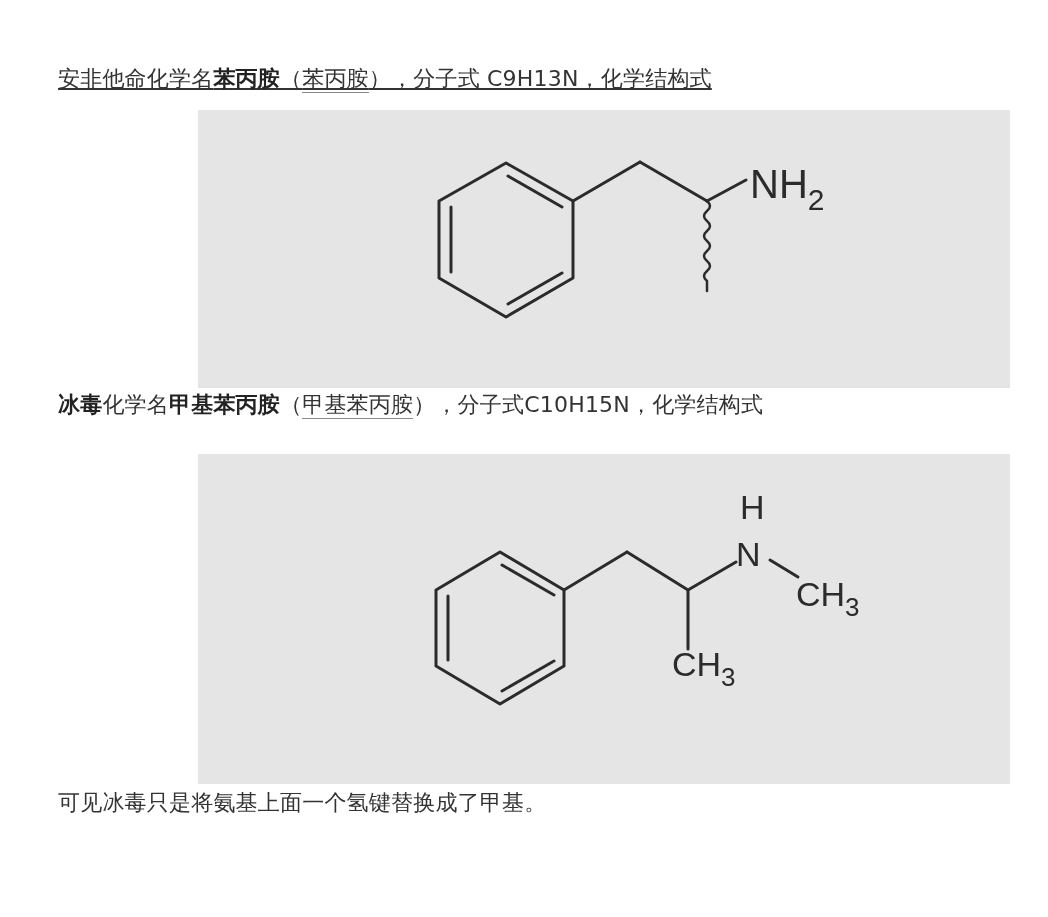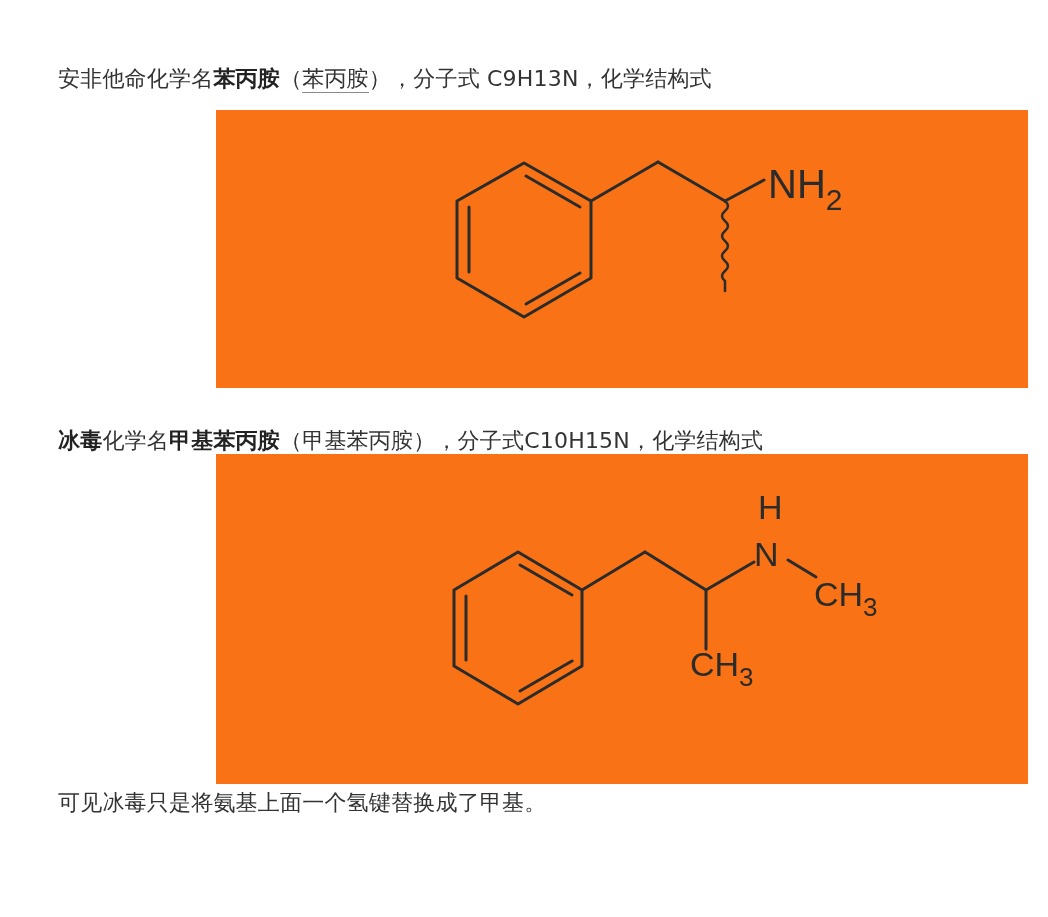--- a/index.html
+++ b/index.html
@@ -24,29 +24,29 @@
     color: #333333;
     letter-spacing: 0.2px;
   }
   .para b { font-weight: bold; color: #222222; }
   .link {
     text-decoration: none;
     border-bottom: 1.5px solid #8a8a8a;
     padding-bottom: 1px;
     color: #333333;
   }
-  #p1 { top: 63px; }
-  #p2 { top: 425px; text-align: center; }
+  #p1 { top: 63px; text-decoration: underline; }
+  #p2 { top: 389px; text-align: center; }
   #p3 { top: 787px; }
 
   .figure {
     position: absolute;
-    left: 216px;
+    left: 198px;
     width: 812px;
-    background: #f97316;
+    background: #e5e5e5;
   }
   #fig1 { top: 110px; height: 278px; }
   #fig2 { top: 454px; height: 330px; }
   .figure svg { position: absolute; left: 0; top: 0; }
   .mol-label {
     font-family: "Liberation Sans", "DejaVu Sans", sans-serif;
     fill: #2b2b2b;
   }
 </style>
 </head>

